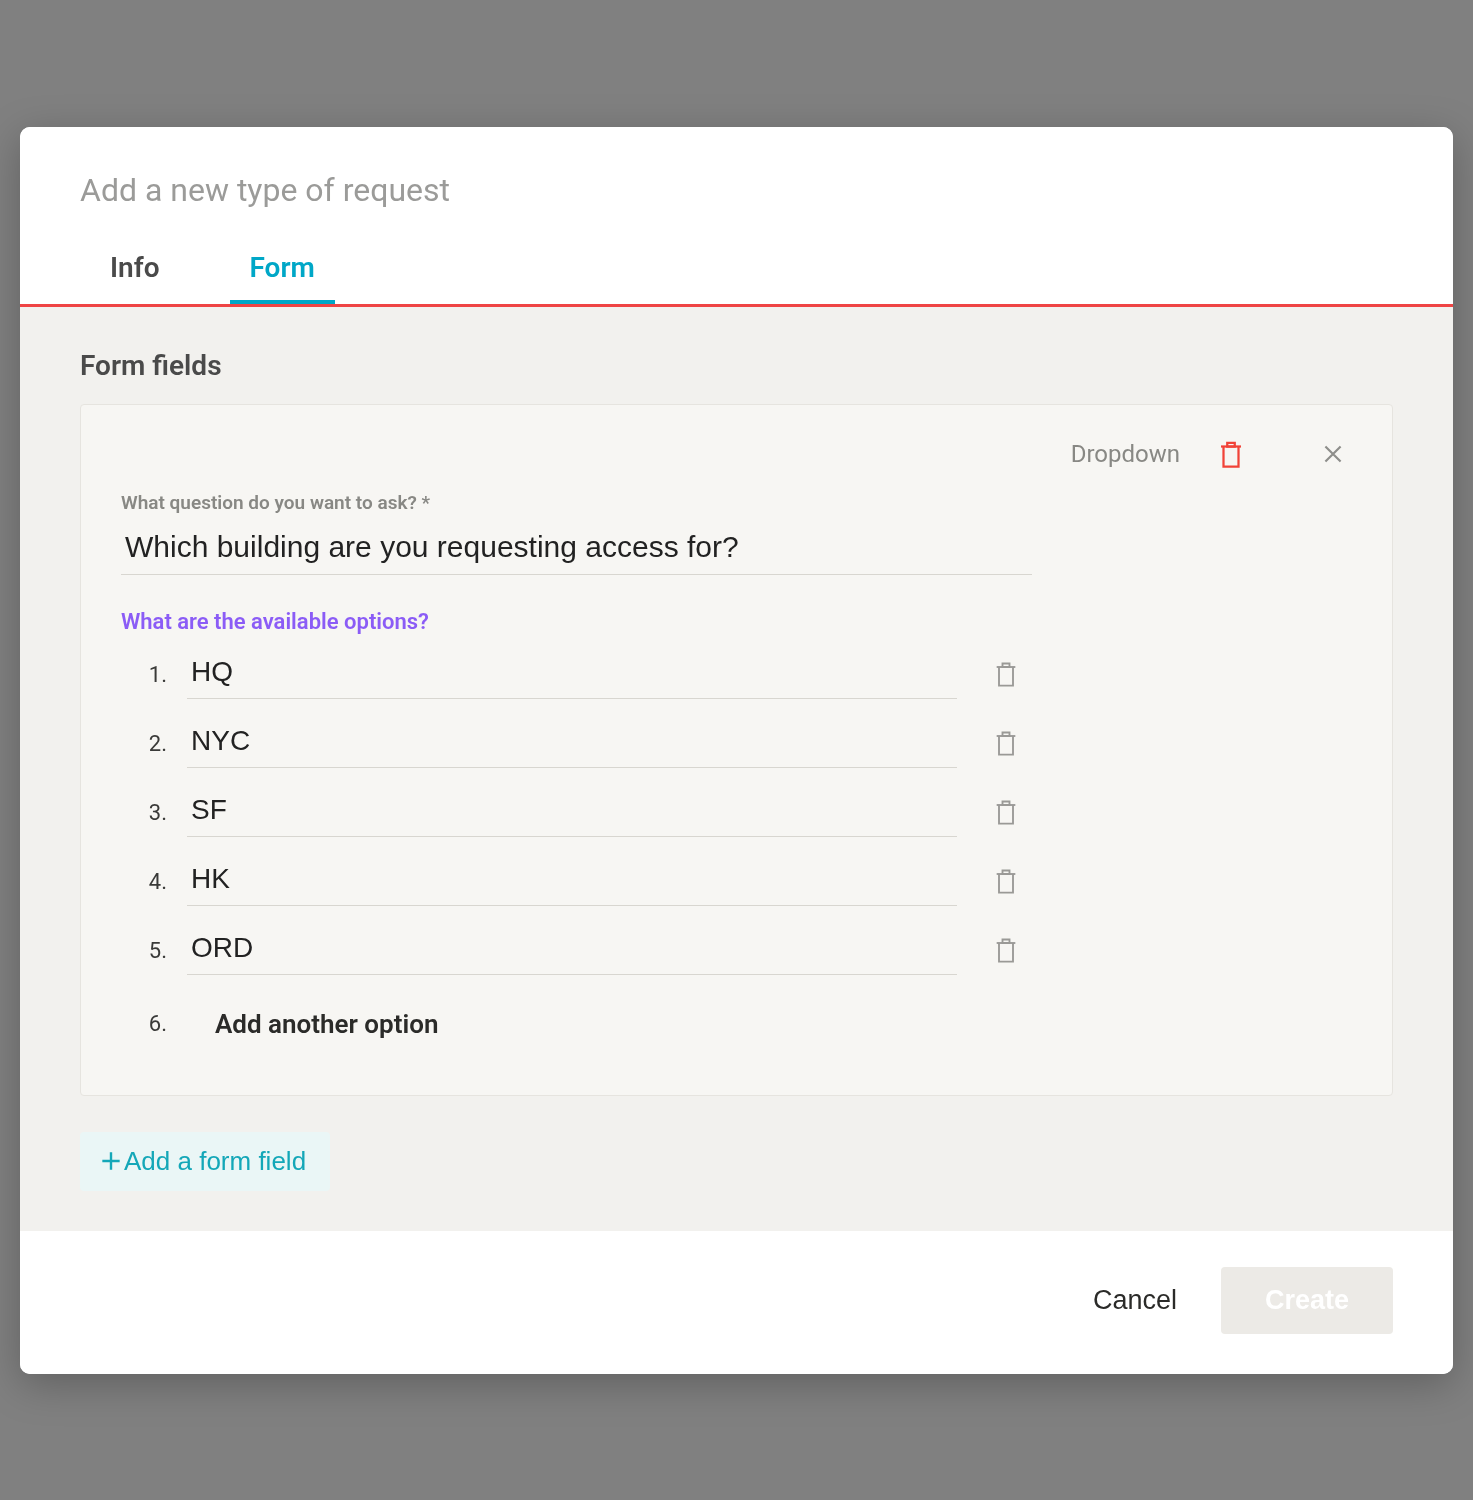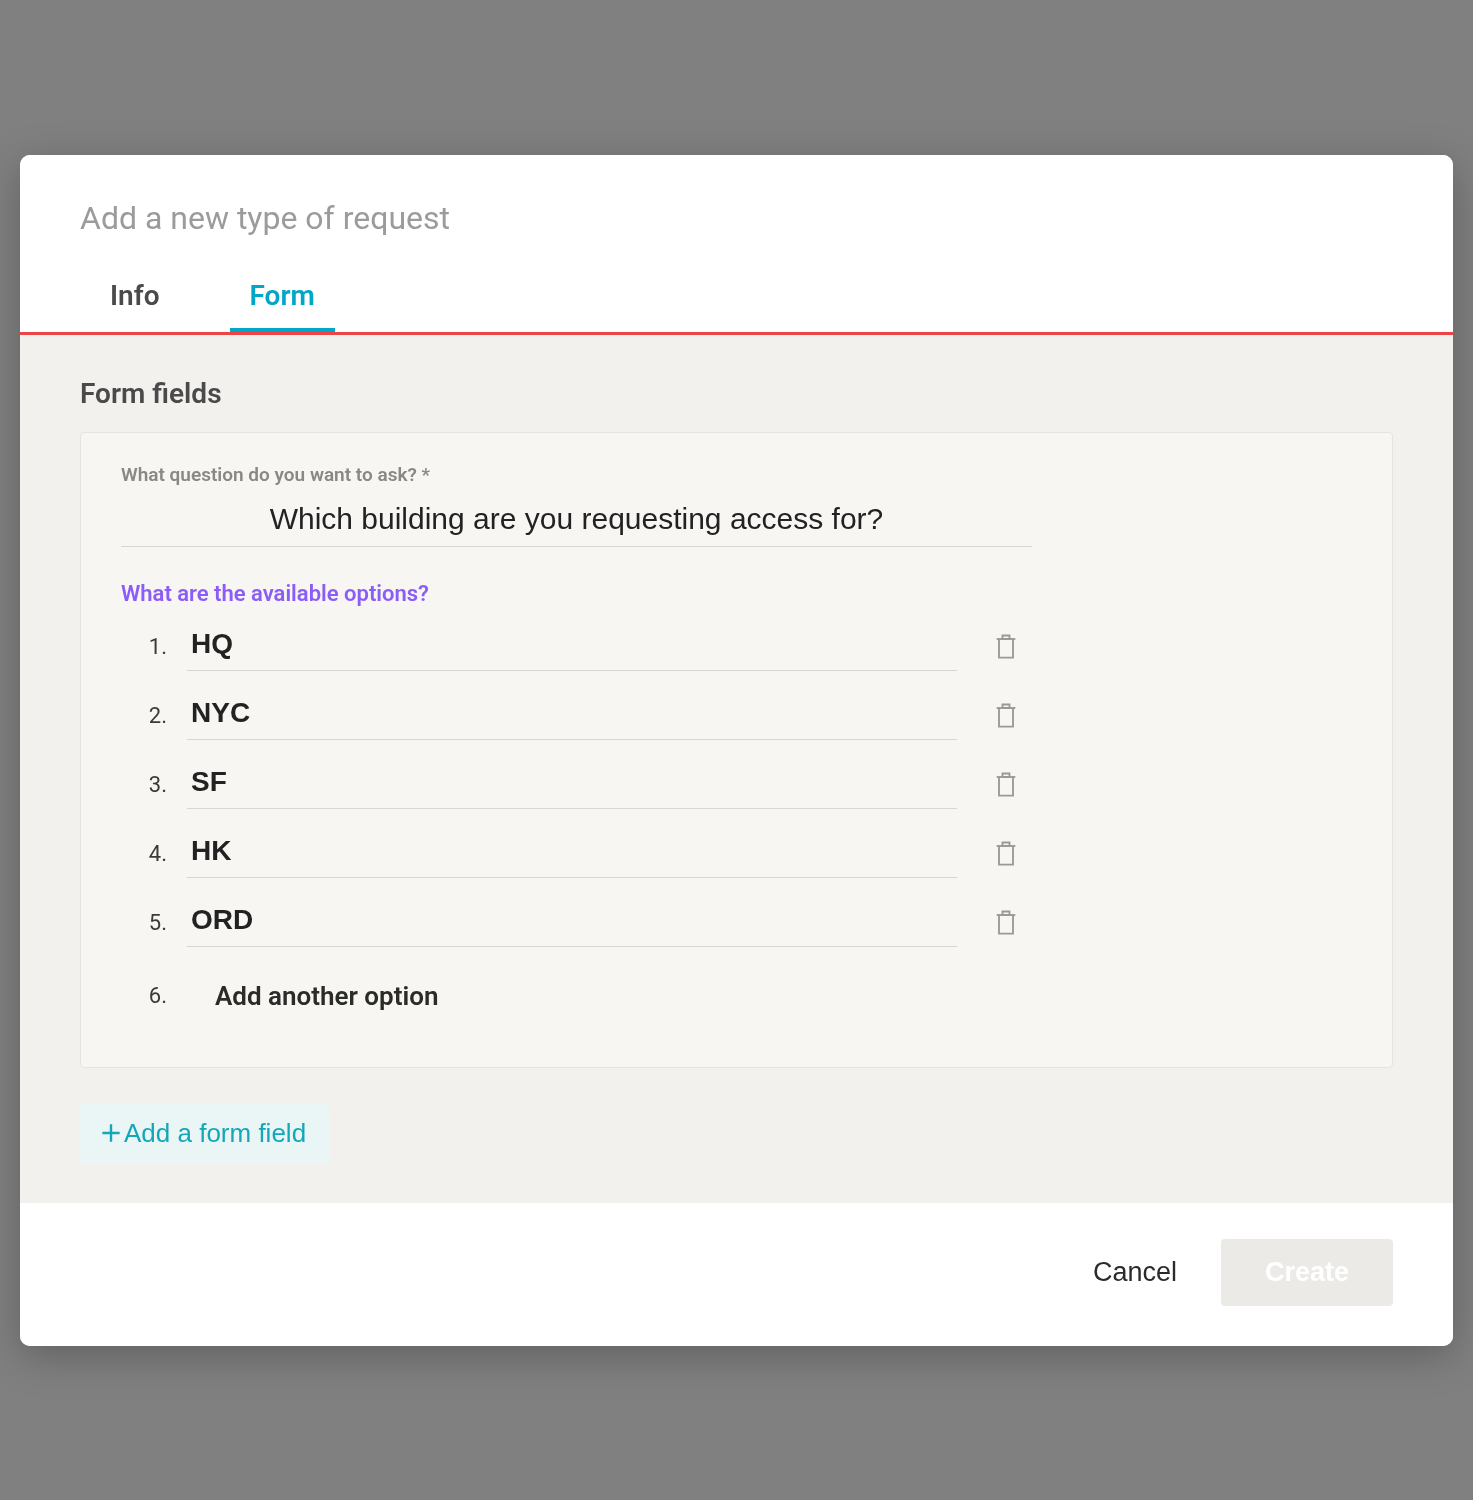--- a/index.html
+++ b/index.html
@@ -99,21 +99,20 @@
   }
   .question-input {
     width: 74%;
     font-size: 30px;
     color: #222;
     background: transparent;
     border: none;
     border-bottom: 1px solid #d8d6d0;
     padding: 8px 4px 10px 4px;
     outline: none;
-    text-align: center;
   }
   .options-label {
     font-size: 22px;
     font-weight: 600;
     color: #8b5cf6;
     margin-top: 34px;
     margin-bottom: 16px;
   }
   .option-row {
     display: flex;
@@ -131,21 +130,20 @@
   .option-input {
     flex: 1;
     max-width: 770px;
     font-size: 28px;
     color: #222;
     background: transparent;
     border: none;
     border-bottom: 1px solid #d8d6d0;
     padding: 6px 4px 10px 4px;
     outline: none;
-    font-weight: bold;
   }
   .option-delete {
     margin-left: 10px;
   }
   .add-option-row {
     display: flex;
     align-items: center;
     gap: 20px;
     margin-top: 28px;
   }
@@ -210,20 +208,39 @@
       <div class="tab">Info</div>
       <div class="tab active">Form</div>
     </div>
   </div>
 
   <div class="modal-body">
     <div class="section-title">Form fields</div>
 
     <div class="field-card">
 
+      <div class="field-card-header">
+        <span class="field-type-label">Dropdown</span>
+        <button class="icon-btn trash-icon-red">
+          <span>
+            <svg width="30" height="34" viewBox="0 0 24 26" fill="none" stroke="currentColor" stroke-width="1.8">
+              <path d="M4 7h16"></path>
+              <path d="M9 4h6v3H9z"></path>
+              <path d="M6 7v16h12V7"></path>
+            </svg>
+          </span>
+        </button>
+        <button class="icon-btn close-icon" style="margin-left:40px;">
+          <span>
+            <svg width="26" height="26" viewBox="0 0 24 24" fill="none" stroke="currentColor" stroke-width="2">
+              <path d="M5 5l14 14M19 5L5 19"></path>
+            </svg>
+          </span>
+        </button>
+      </div>
 
       <div class="question-label">What question do you want to ask? *</div>
       <input class="question-input" type="text" value="Which building are you requesting access for?" style="">
 
       <div class="options-label">What are the available options?</div>
 
       <div>
 
         <div class="option-row">
           <span class="option-number">1.</span>

